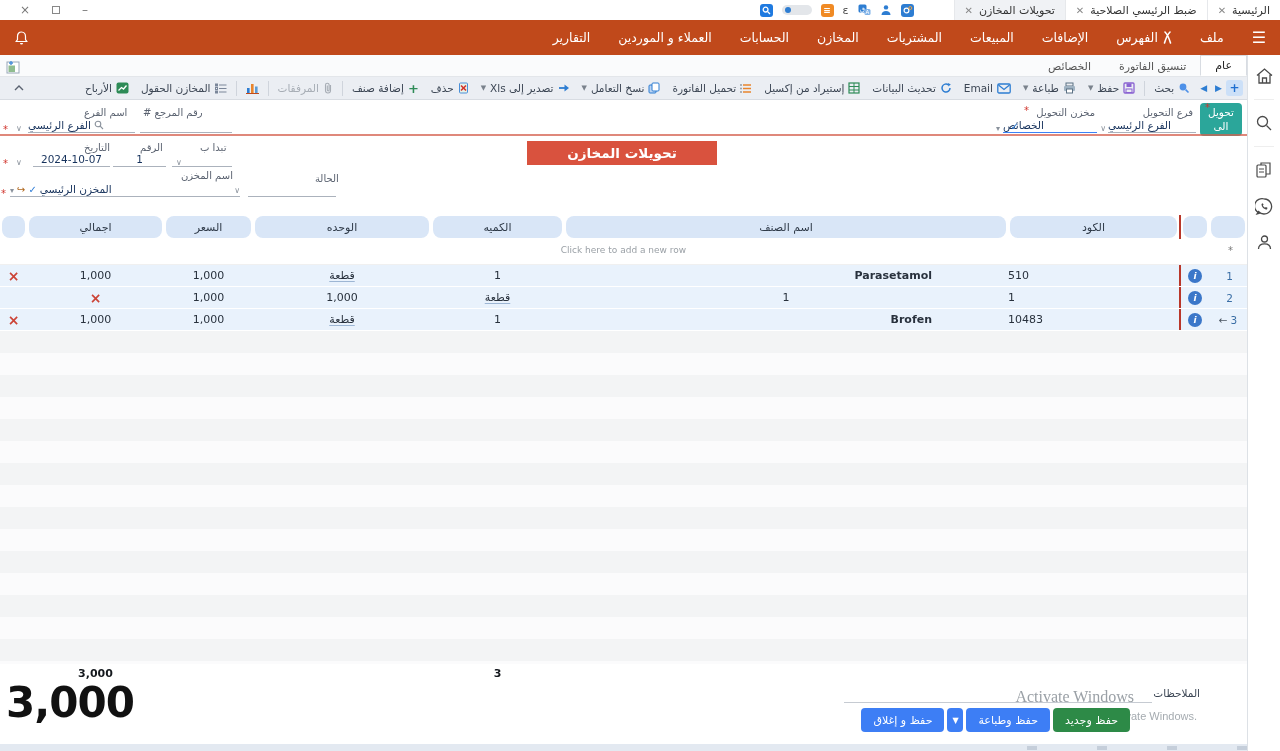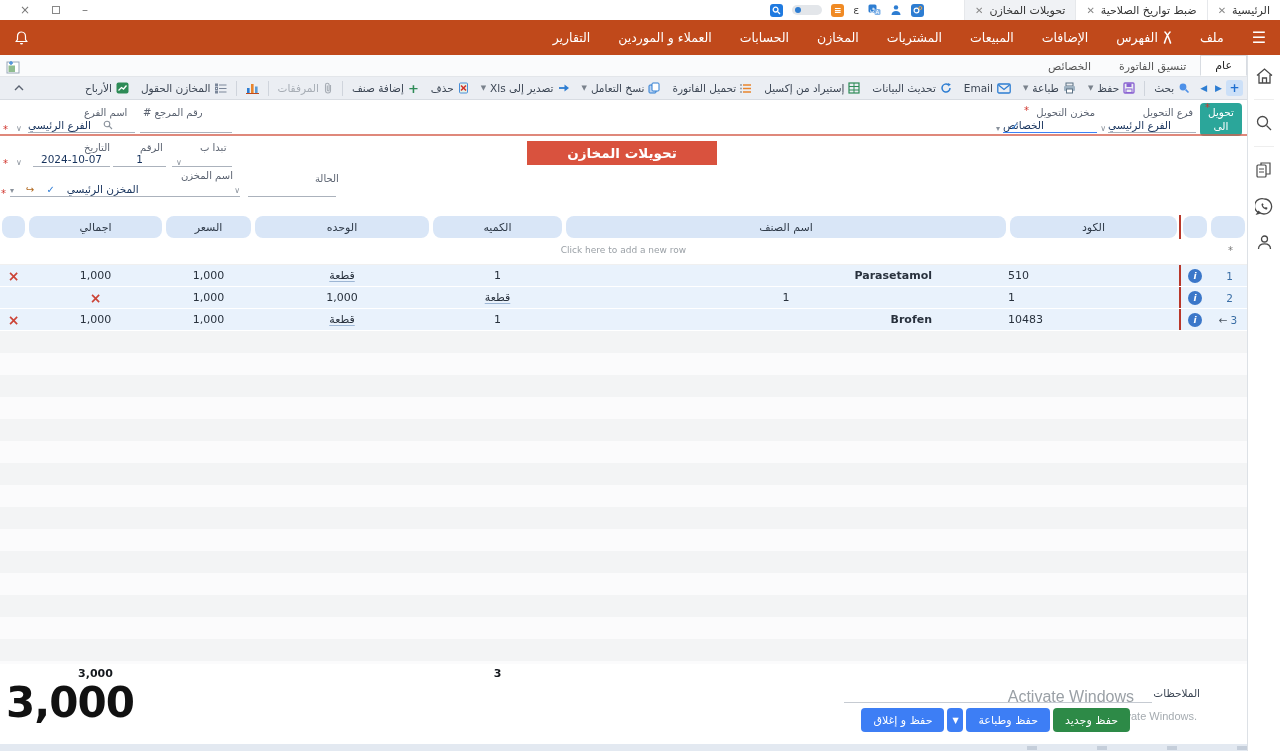--- a/index.html
+++ b/index.html
@@ -45,21 +45,21 @@
   .caret { font-size:7px; color:#7A828C; }
   .tsep { width:1px; height:15px; background:#CFD4DC; margin:0 3px; }
   .plusbtn { background:#CCE0F8; color:#1F6FD0; font-weight:bold; width:17px; height:16px; border-radius:3px; display:flex; align-items:center; justify-content:center; font-size:12px; cursor:pointer; }
   .navarrow { color:#2D7DD2; font-size:9px; padding:0 4px; cursor:pointer; }
   .greenplus { color:#2E8B57; font-weight:bold; font-size:13px; line-height:1; }
   .collapse-btn { margin-inline-start:auto; padding:0 10px; cursor:pointer; }
 
   
   .form { position:relative; height:115px; background:#fff; }
   .flabel { position:absolute; font-size:10px; color:#5A6270; white-space:nowrap; }
-  .ufield { position:absolute; height:15px; border-bottom:1px solid #ABB2BC; font-size:10.5px; color:#16325C; display:flex; align-items:flex-end; justify-content:flex-end; gap:12px; padding-bottom:1px; }
+  .ufield { position:absolute; height:15px; border-bottom:1px solid #ABB2BC; font-size:10.5px; color:#16325C; display:flex; align-items:flex-end; justify-content:flex-end; gap:3px; padding-bottom:1px; }
   .ufield.center { justify-content:center; }
   .star { color:#D0342C; font-size:10px; position:absolute; }
   .carety { color:#8A929C; font-size:8px; position:absolute; cursor:pointer; }
   .check { color:#2E7CD6; font-size:10px; }
   .badge { position:absolute; background:#2BA69A; color:#fff; font-size:10.5px; text-align:center; border-radius:4px; padding:3px 2px; line-height:1.3; cursor:default; }
   .redline-h { position:absolute; top:34px; left:0; right:0; border-top:2px solid #D4604F; opacity:.75; }
   .banner { position:absolute; left:527px; top:41px; width:190px; height:24px; background:#D9523E; color:#fff; font-size:13.5px; font-weight:bold; display:flex; align-items:center; justify-content:center; }
 
   
   .grid-section { flex:1; display:flex; flex-direction:column; background:#fff; }
@@ -82,21 +82,21 @@
   .cell-del { color:#CC4437; font-weight:bold; font-size:14px; cursor:pointer; }
   .filler { flex:1; background:repeating-linear-gradient(180deg,#F3F4F5 0 22px,#FBFBFC 22px 44px); }
   .totrow { height:18px; font-size:11px; font-weight:bold; color:#14181D; background:#fff; }
   .totrow > div { display:flex; align-items:center; justify-content:center; }
 
   
   .footer { position:relative; height:62px; background:#fff; }
   .grand { position:absolute; left:6px; top:-4px; font-size:42px; font-weight:bold; color:#111; direction:ltr; letter-spacing:-1px; }
   .notes-label { position:absolute; right:47px; top:5px; font-size:10.5px; color:#3C4654; }
   .notes-line { position:absolute; right:95px; top:20px; width:308px; border-bottom:1px solid #C6CBD2; }
-  .wm1 { position:absolute; right:113px; top:6px; font-size:16px; color:#9AA0A6; direction:ltr; font-family:Liberation Sans, sans-serif; }
+  .wm1 { position:absolute; right:113px; top:6px; font-size:16px; color:#9AA0A6; direction:ltr; font-family:Liberation Serif, serif; }
   .wm2 { position:absolute; right:50px; top:28px; font-size:11px; color:#A5ABB0; direction:ltr; font-family:"Liberation Sans",sans-serif; }
   .btns { position:absolute; right:117px; top:26px; display:flex; gap:3px; z-index:2; }
   .abtn { height:24px; border:none; border-radius:4px; color:#fff; font-size:11px; padding:0 12px; cursor:pointer; font-family:inherit; }
   .abtn.blue { background:#3D7EF5; }
   .abtn.green { background:#2D8A47; }
   .abtn.mini { width:16px; padding:0; font-size:8px; }
   .bottomstrip { height:7px; background:#E3E9F1; display:flex; gap:60px; padding-left:420px; align-items:center; }
   .bottomstrip i { width:10px; height:4px; background:#C5CEDA; display:block; }
 
   svg { display:block; }
@@ -105,21 +105,21 @@
 <body>
 
 <div class="app">
 
   <div class="titlebar">
     <div class="tb-tab">
       <span>الرئيسية</span>
       <span class="tb-close">✕</span>
     </div>
     <div class="tb-tab">
-      <span>ضبط تواريخ الصلاحية</span>
+      <span>ضبط الرئيسي الصلاحية</span>
       <span class="tb-close">✕</span>
     </div>
     <div class="tb-tab active">
       <span>تحويلات المخازن</span>
       <span class="tb-close">✕</span>
     </div>
 
     <div class="tb-icons">
       <span class="sq-icon" style="background:#2D7DD2;">
         <svg width="11" height="11" viewBox="0 0 11 11">

